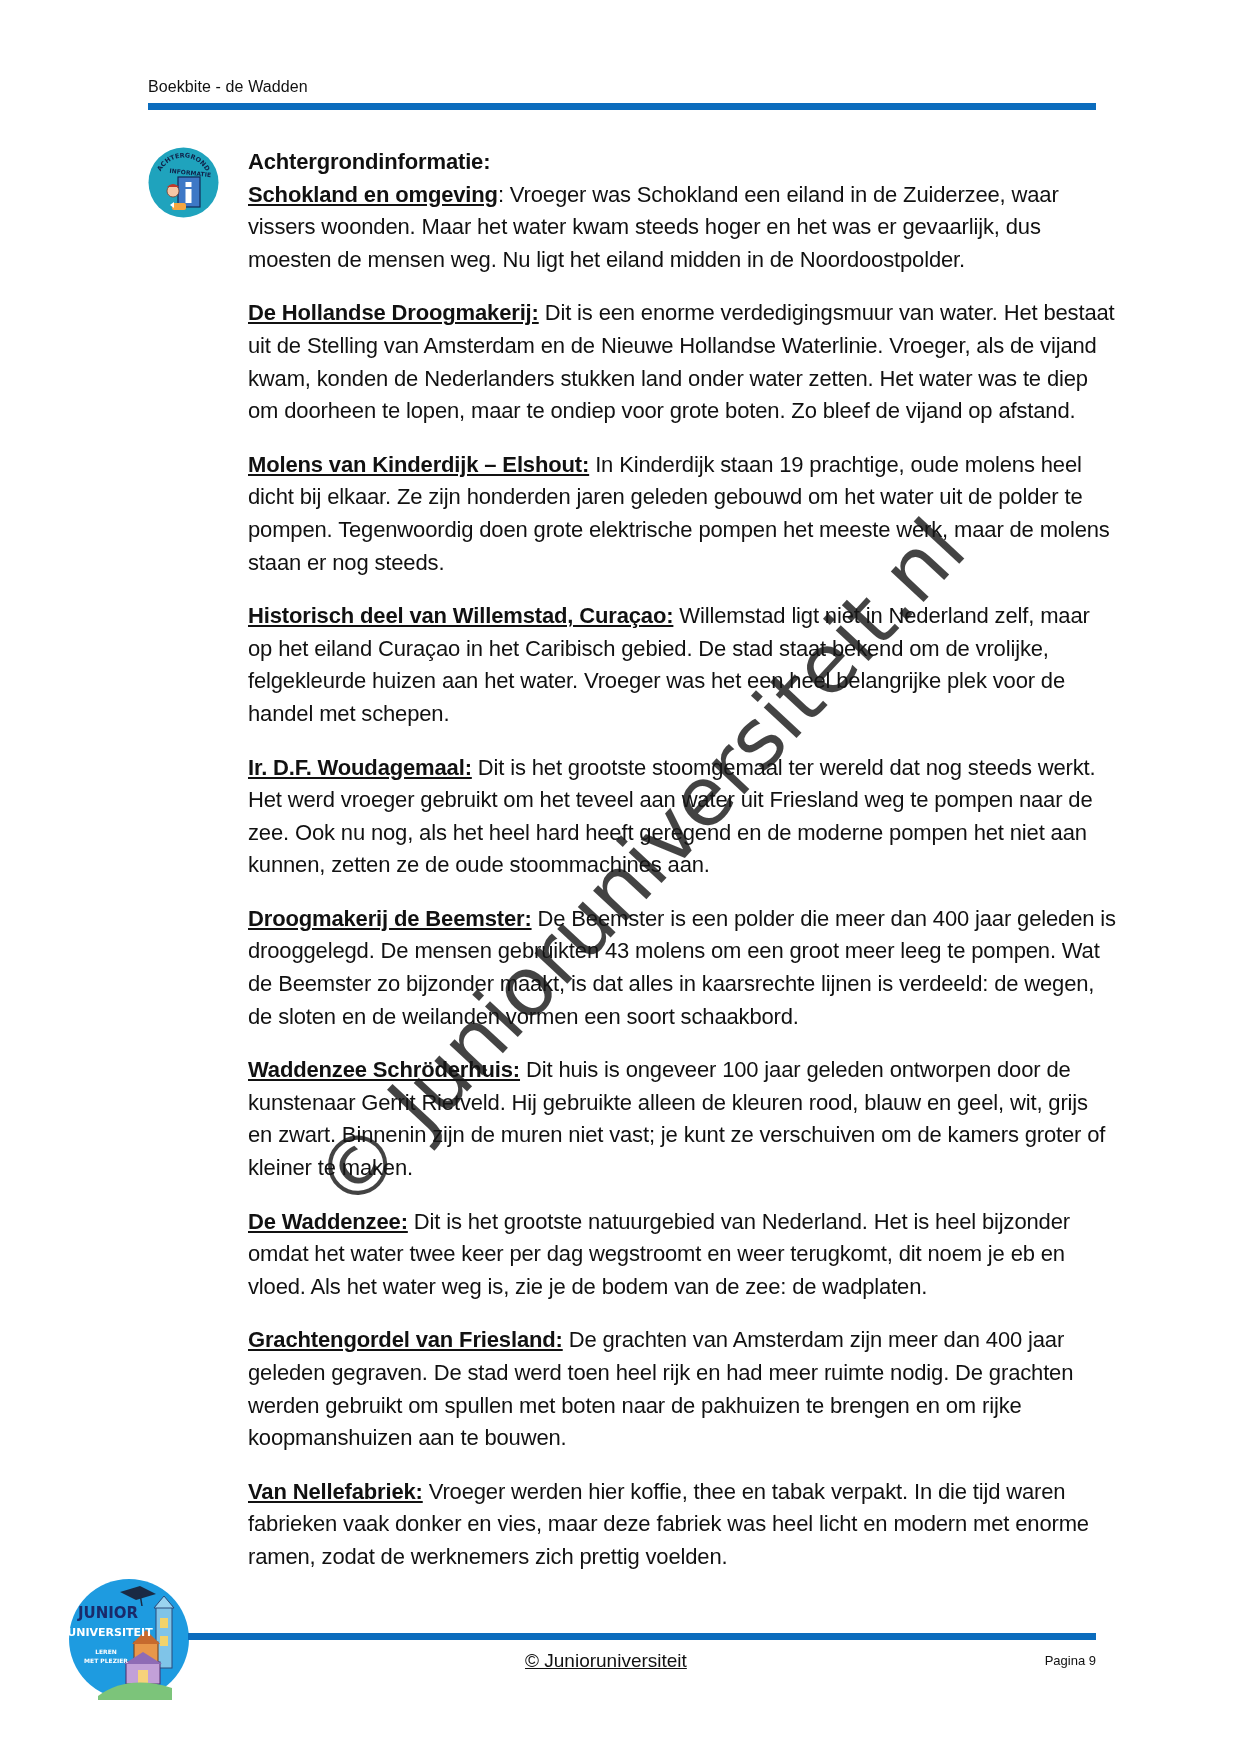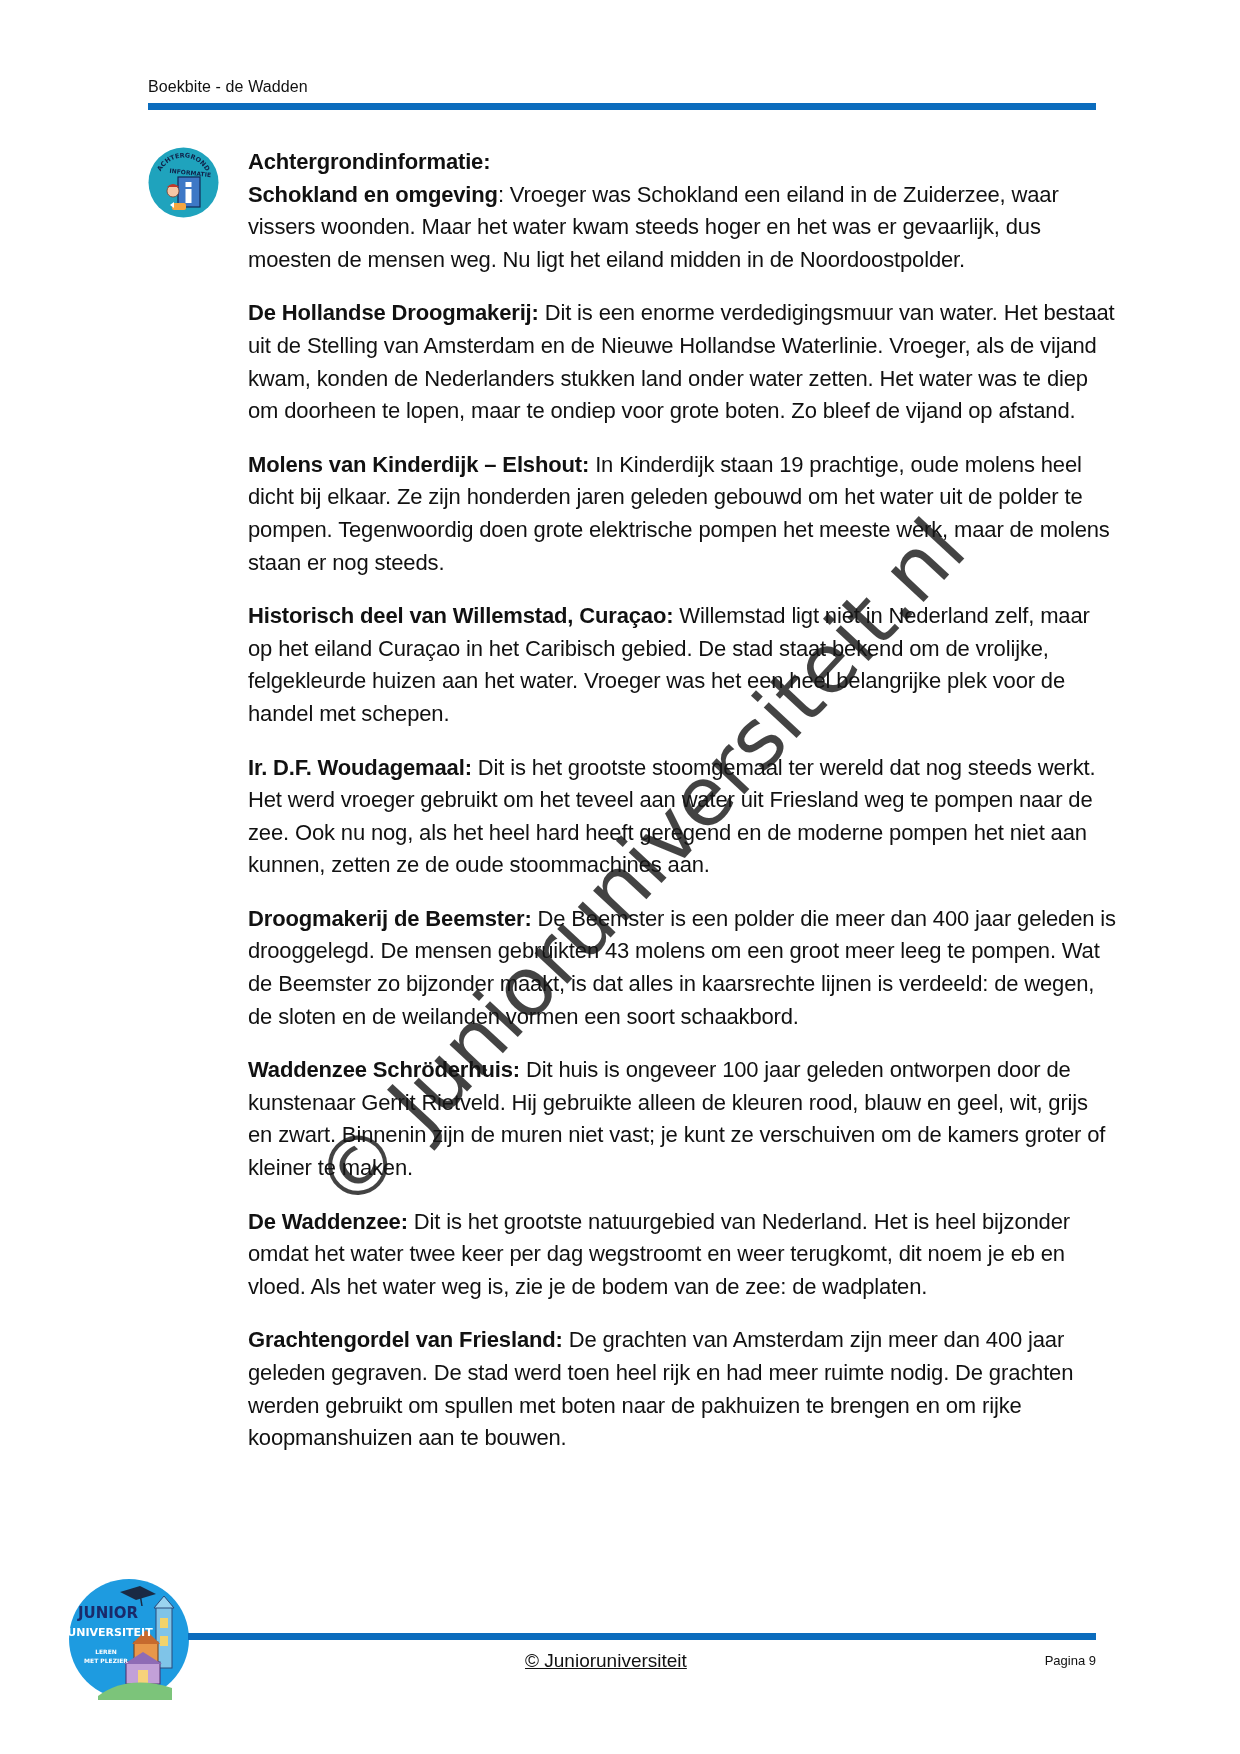--- a/index.html
+++ b/index.html
@@ -51,20 +51,21 @@
     }
     .content .section-heading {
       font-weight: bold;
       margin: 0;
     }
     .content p {
       margin: 0 0 21px 0;
     }
     .content p b {
       font-weight: bold;
+      text-decoration: underline;
     }
     .watermark {
       position: absolute;
       left: 160px;
       top: 820px;
       width: 960px;
       transform: rotate(-47deg);
       transform-origin: center center;
       font-family: "DejaVu Sans", sans-serif;
       font-size: 82px;
@@ -149,20 +150,21 @@
   <p><b>Ir. D.F. Woudagemaal:</b><span> </span><span>Dit is het grootste stoomgemaal ter wereld dat nog steeds werkt. Het werd vroeger gebruikt om het teveel aan water uit Friesland weg te pompen naar de zee. Ook nu nog, als het heel hard heeft geregend en de moderne pompen het niet aan kunnen, zetten ze de oude stoommachines aan.</span></p>
 
   <p><b>Droogmakerij de Beemster:</b><span> </span><span>De Beemster is een polder die meer dan 400 jaar geleden is drooggelegd. De mensen gebruikten 43 molens om een groot meer leeg te pompen. Wat de Beemster zo bijzonder maakt, is dat alles in kaarsrechte lijnen is verdeeld: de wegen, de sloten en de weilanden vormen een soort schaakbord.</span></p>
 
   <p><b>Waddenzee Schröderhuis:</b><span> </span><span>Dit huis is ongeveer 100 jaar geleden ontworpen door de kunstenaar Gerrit Rietveld. Hij gebruikte alleen de kleuren rood, blauw en geel, wit, grijs en zwart. Binnenin zijn de muren niet vast; je kunt ze verschuiven om de kamers groter of kleiner te maken.</span></p>
 
   <p><b>De Waddenzee:</b><span> </span><span>Dit is het grootste natuurgebied van Nederland. Het is heel bijzonder omdat het water twee keer per dag wegstroomt en weer terugkomt, dit noem je eb en vloed. Als het water weg is, zie je de bodem van de zee: de wadplaten.</span></p>
 
   <p><b>Grachtengordel van Friesland:</b><span> </span><span>De grachten van Amsterdam zijn meer dan 400 jaar geleden gegraven. De stad werd toen heel rijk en had meer ruimte nodig. De grachten werden gebruikt om spullen met boten naar de pakhuizen te brengen en om rijke koopmanshuizen aan te bouwen.</span></p>
 
+  <p><b>Van Nellefabriek:</b><span> </span><span>Vroeger werden hier koffie, thee en tabak verpakt. In die tijd waren fabrieken vaak donker en vies, maar deze fabriek was heel licht en modern met enorme ramen, zodat de werknemers zich prettig voelden.</span></p>
 </div>
 
 <div class="watermark">© Junioruniversiteit.nl</div>
 
 <div class="footer-logo">
   <svg width="122" height="122" viewBox="0 0 122 122" xmlns="http://www.w3.org/2000/svg">
     <circle cx="61" cy="61" r="60" fill="#1e9be0"></circle>
 
     <polygon points="52,14 72,8 88,16 68,22" fill="#1a2a44"></polygon>
     <line x1="72" y1="16" x2="74" y2="28" stroke="#1a2a44" stroke-width="1.5"></line>

